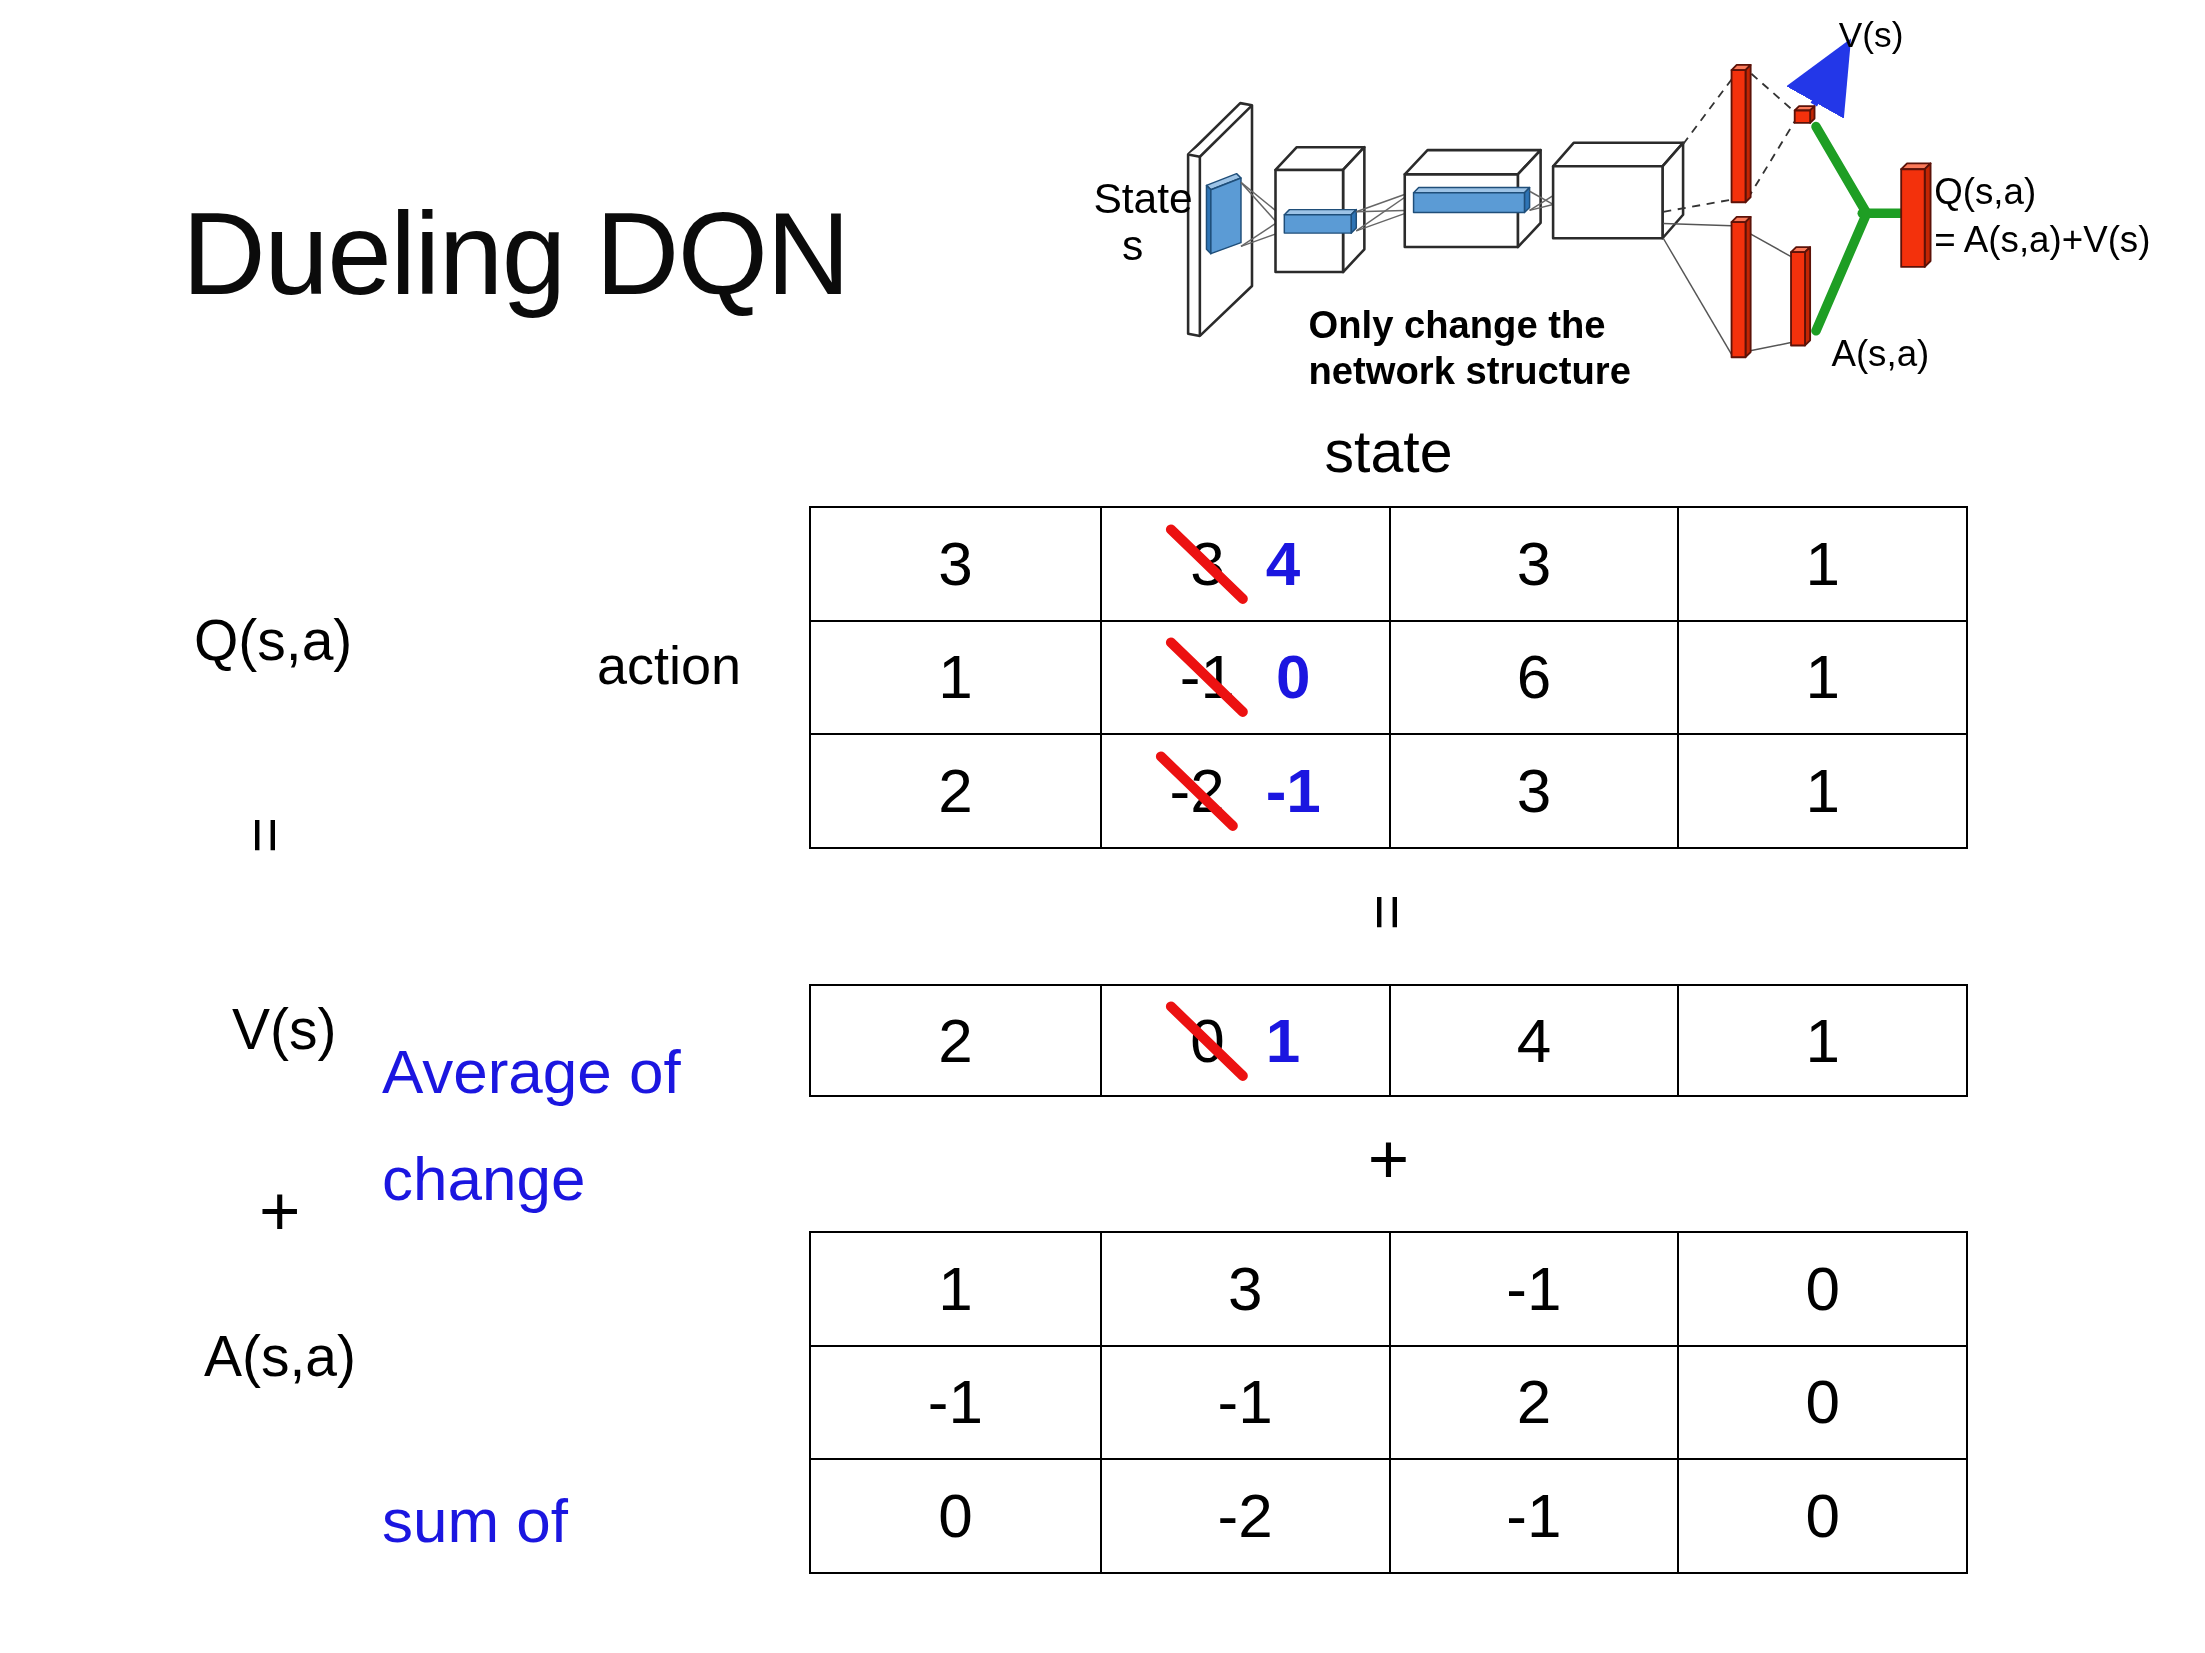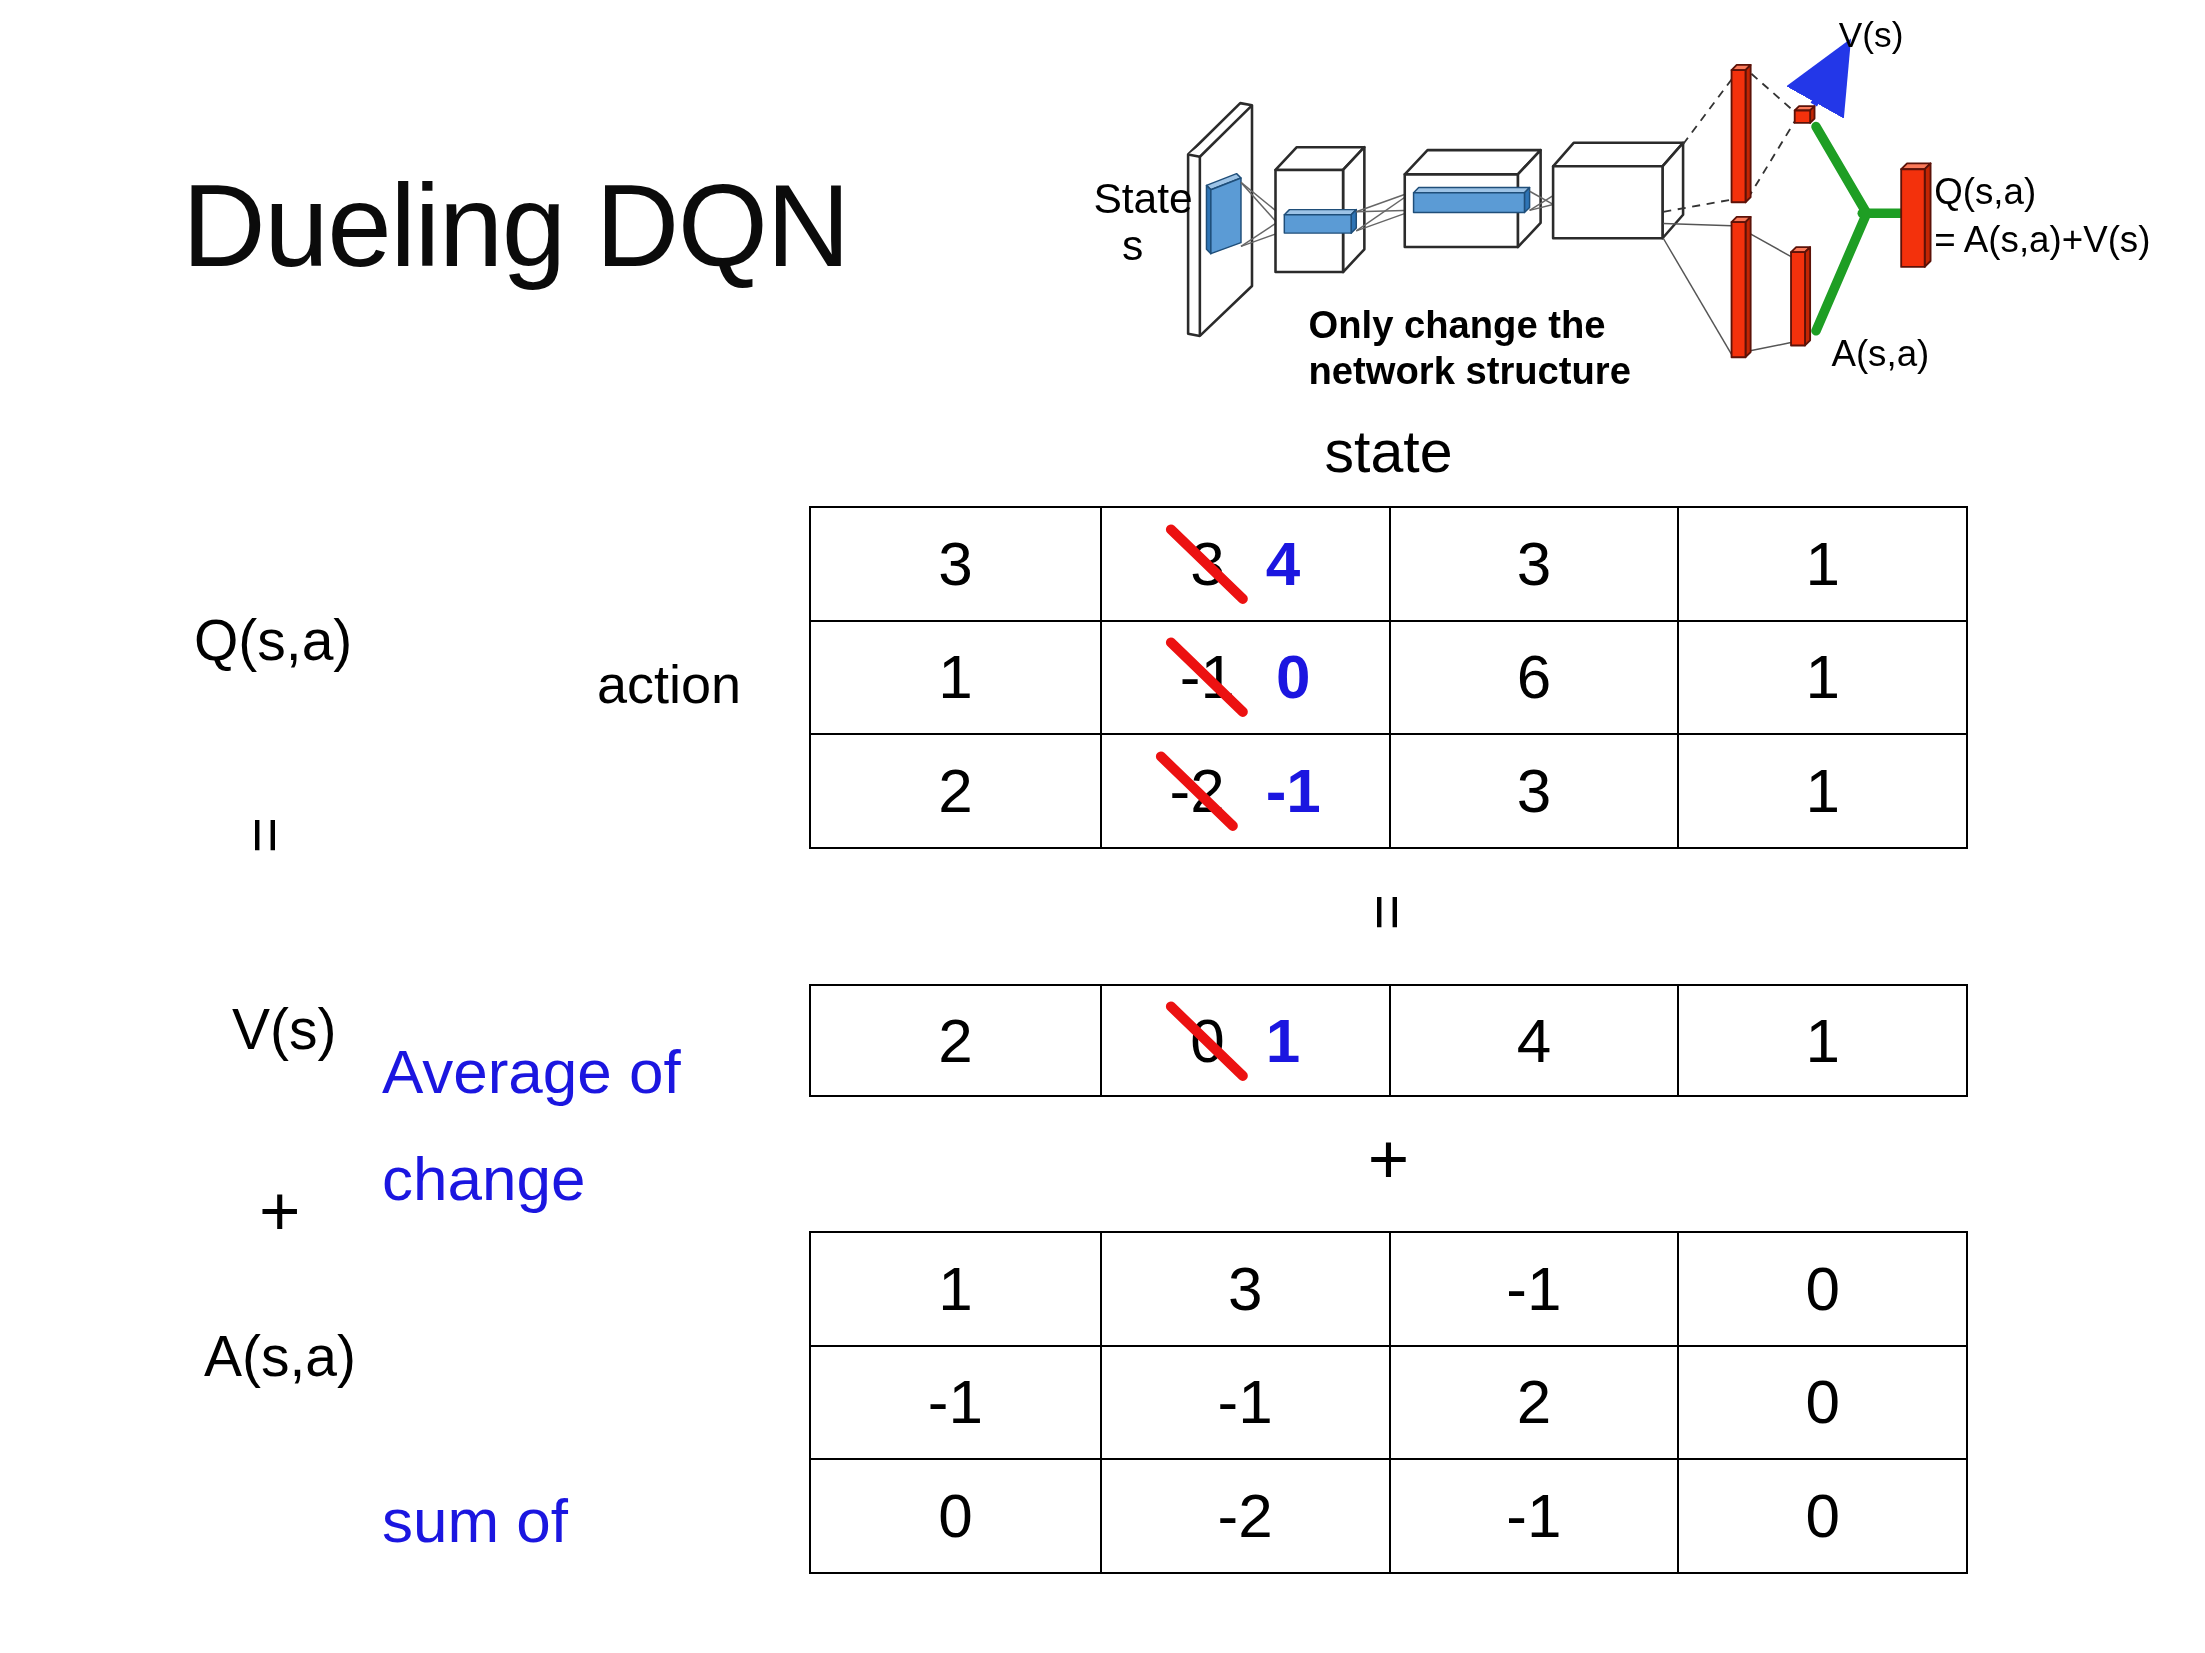--- a/index.html
+++ b/index.html
@@ -1,39 +1,39 @@
 <!DOCTYPE html>
 <html style="font-size:11.8px"><head>
 <meta charset="utf-8">
 <style>
   html,body{margin:0;padding:0;background:#ffffff;}
   #slide{position:relative;width:2205px;height:1654px;background:#fff;
          font-family:"Liberation Sans",sans-serif;color:#000;overflow:hidden;}
-  .abs{position:absolute;}
+  .abs{position:absolute;margin-top:28px;}
   #title{left:182px;top:159px;font-size:116px;font-weight:300;letter-spacing:-1.5px;color:#0b0b0b;white-space:nowrap;}
 
   
   .tbl{position:absolute;left:809px;width:1159px;display:grid;
        grid-template-columns:repeat(4,1fr);border:2.9px solid #000;box-sizing:border-box;background:#fff;}
   #q-table{top:506px;height:343px;}
   #v-table{top:984px;height:113px;}
   #a-table{top:1231px;height:343px;}
   .cell{display:flex;align-items:center;justify-content:center;gap:41px;
         border-left:2.9px solid #000;border-top:2.9px solid #000;font-size:62px;line-height:1;}
   .tbl .cell:nth-child(4n+1){border-left:none;}
   .tbl .cell:nth-child(-n+4){border-top:none;}
   .num{position:relative;display:inline-block;line-height:1;}
   .num.new{color:#1b16e0;font-weight:700;}
   .strike{position:absolute;left:50%;top:50%;width:110px;height:9.6px;background:#ec1111;
           border-radius:5.1px;transform:translate(-50%,-50%) rotate(44deg);pointer-events:none;}
 
   
   .lbl{position:absolute;font-size:57px;line-height:1;white-space:nowrap;}
   #q-label{left:194px;top:612px;}
-  #action-label{left:597px;top:657px;font-size:54px;}
+  #action-label{left:597px;top:638px;font-size:54px;}
   #eq-left{left:248px;top:804px;font-size:62px;}
   #v-label{left:232px;top:1001px;}
   #plus-left{left:259px;top:1175px;font-size:71px;}
   #a-label{left:204px;top:1328px;}
   .rot90{display:inline-block;transform:rotate(90deg);}
   .blue-note{position:absolute;color:#1b16e0;font-size:62px;line-height:1.72;white-space:nowrap;}
   #avg-note{left:382px;top:1019px;}
   #sum-note{left:382px;top:1468px;}
   .center-row{position:absolute;left:809px;width:1159px;text-align:center;line-height:1;}
   #state-header{top:423px;font-size:59px;}

